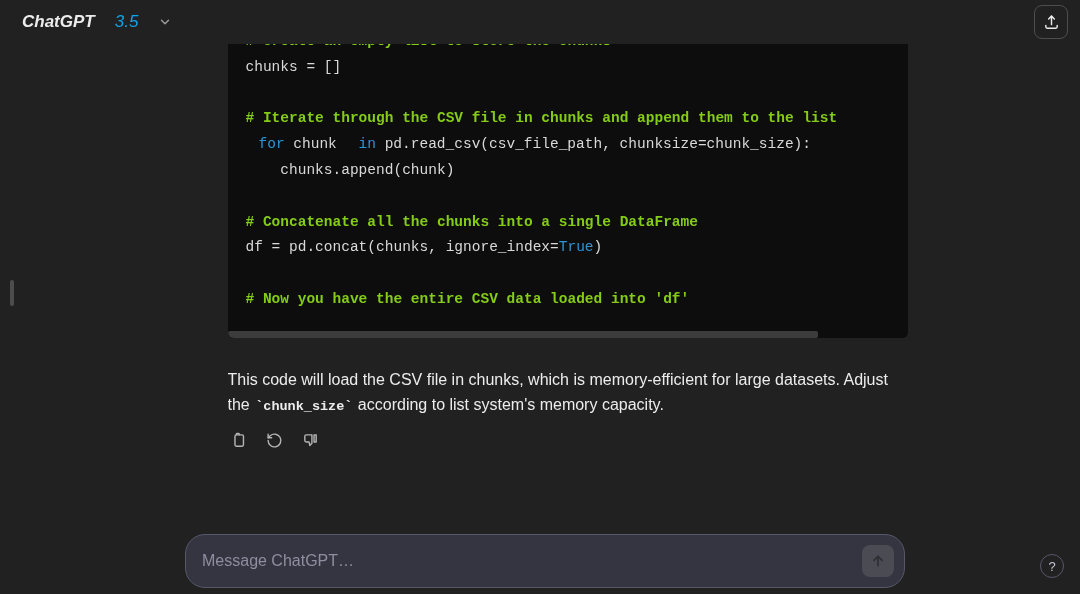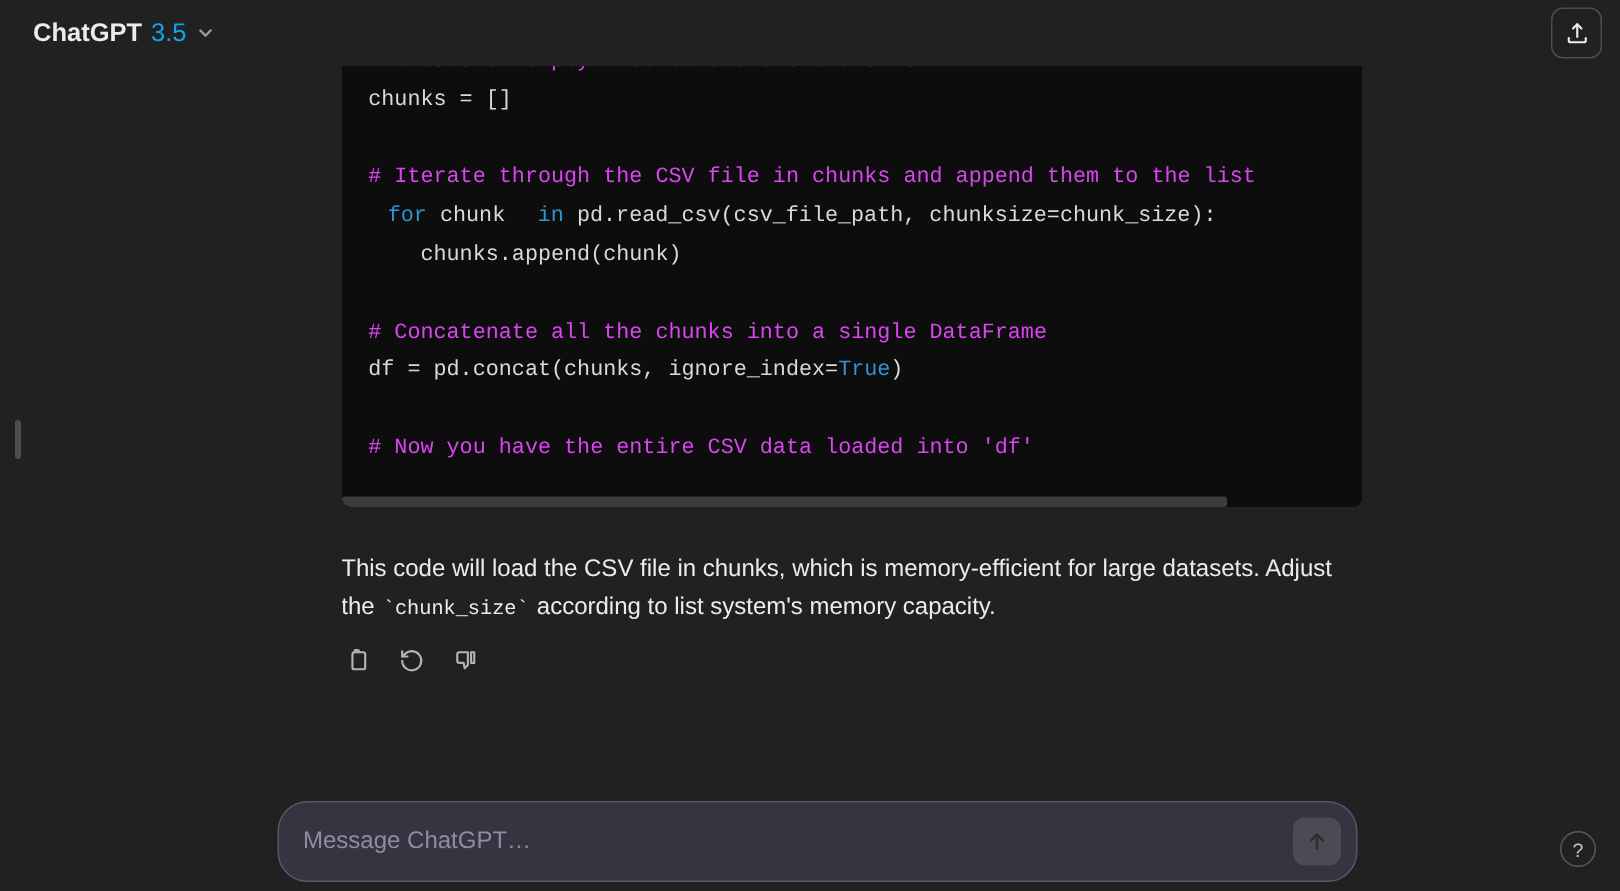--- a/index.html
+++ b/index.html
@@ -17,24 +17,25 @@
     top: 0; left: 0; right: 0;
     height: 44px;
     display: flex;
     align-items: center;
     justify-content: space-between;
     padding: 0 12px;
   }
   .model-selector {
     display: flex;
     align-items: center;
-    gap: 4px;
+    gap: 18px;
     padding: 6px 10px;
     border-radius: 8px;
     cursor: pointer;
+    font-style: italic;
   }
   .model-name { font-weight: 600; font-size: 17px; color: #ececec; }
   .model-version { font-weight: 400; font-size: 17px; color: #0ea5e9; margin-left: 2px; }
   .chev-icon { margin-left: 2px; }
   .share-btn {
     width: 34px; height: 34px;
     border: 1px solid #4d4d4d;
     border-radius: 8px;
     background: transparent;
     display: flex;
@@ -70,21 +71,21 @@
     overflow-x: auto;
   }
   pre.code {
     font-family: "SFMono-Regular", Consolas, "Liberation Mono", Menlo, monospace;
     font-size: 14.5px;
     line-height: 1.78;
     color: #d9d9d9;
     padding: 2px 18px 18px 18px;
     white-space: pre;
   }
-  pre.code .cm { color: #d946ef; }
+  pre.code .cm { color: #84cc16; font-weight: bold; }
   pre.code .kw { color: #2e95d3; margin-left: 13px; }
   pre.code .bl { color: #2e95d3; font-family: Liberation Mono, monospace; }
   .code-hscroll {
     height: 7px;
     background: #0d0d0d;
     position: relative;
   }
   .code-hscroll .thumb {
     position: absolute;
     left: 0; top: 0;
@@ -97,21 +98,21 @@
   
   .response-text {
     margin-top: 30px;
     font-size: 16px;
     line-height: 1.55;
     color: #ececec;
   }
   .inline-code {
     font-family: "SFMono-Regular", Consolas, "Liberation Mono", Menlo, monospace;
     font-size: 13.5px;
-    font-weight: 400;
+    font-weight: 700;
     background: transparent;
     padding: 0 1px;
   }
 
   
   .actions {
     display: flex;
     gap: 14px;
     margin-top: 12px;
   }

